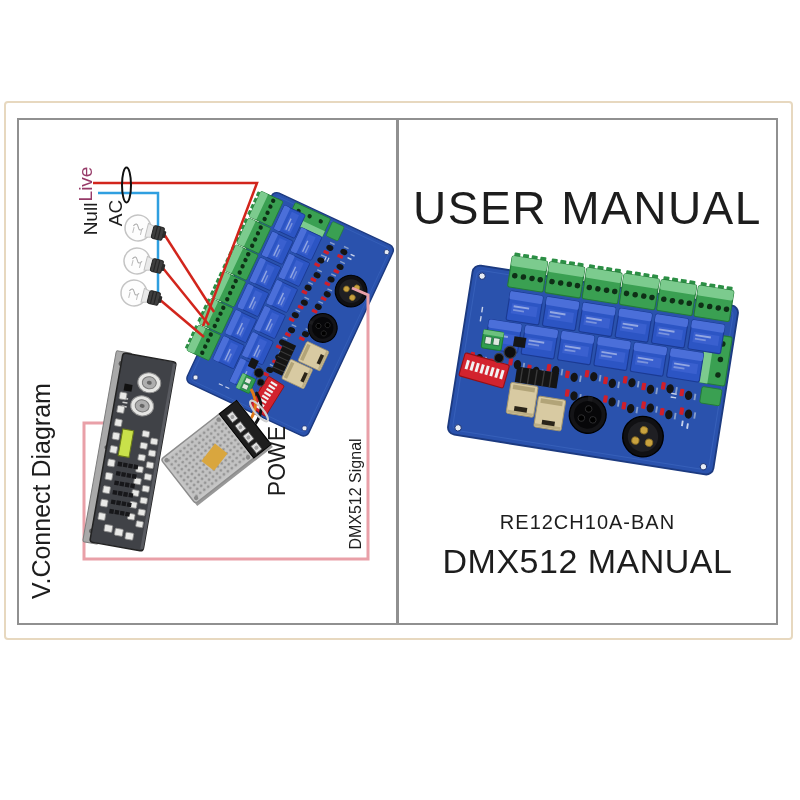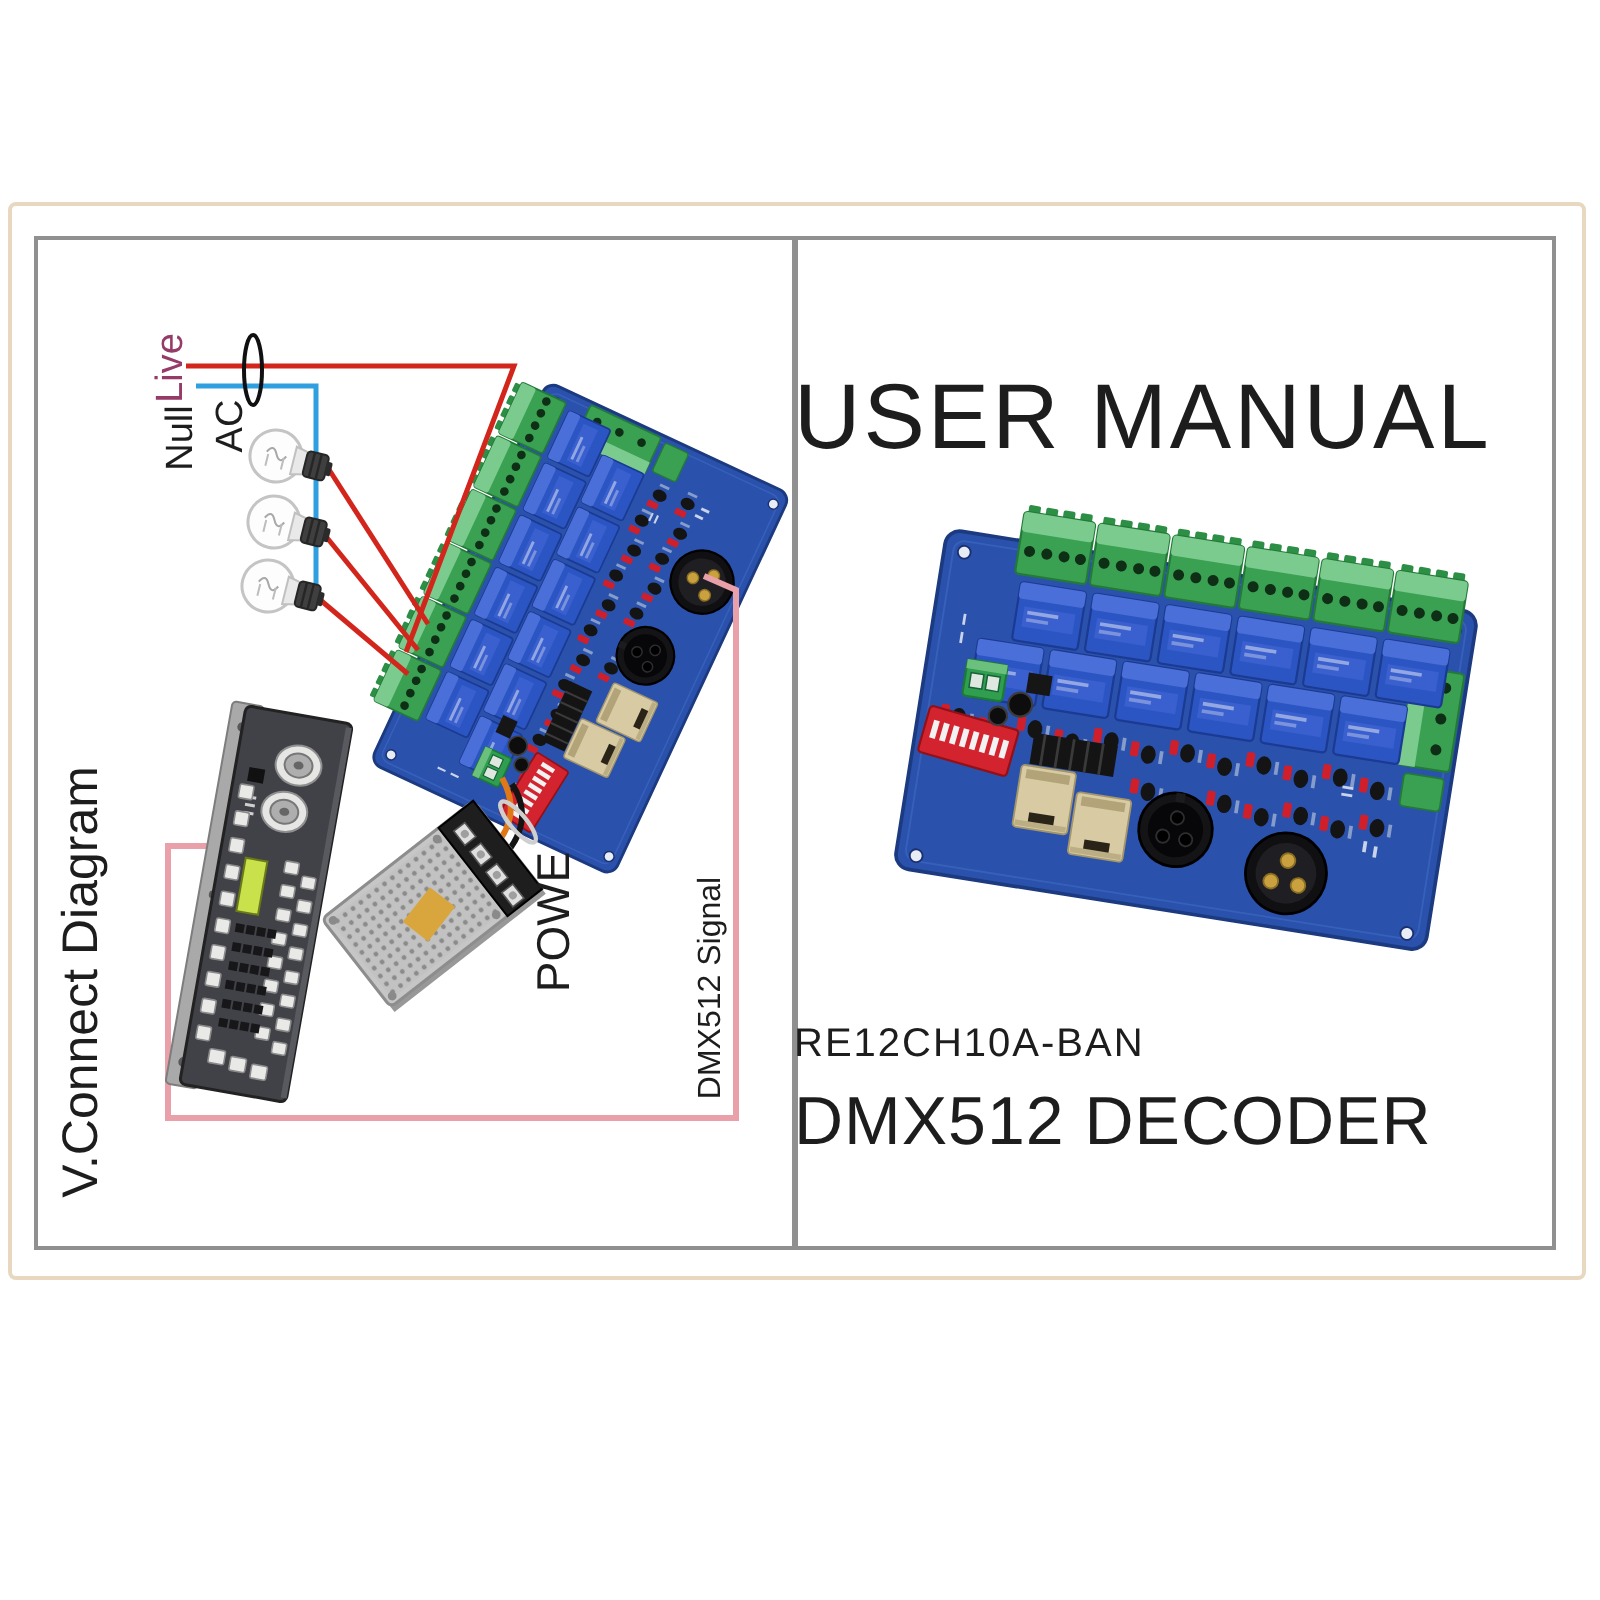--- a/index.html
+++ b/index.html
@@ -6,21 +6,21 @@
   .canvas{position:relative;width:800px;height:800px;background:#ffffff;overflow:hidden;
           font-family:"Liberation Sans", sans-serif;}
   .outer-frame{position:absolute;left:4px;top:101px;width:789px;height:539px;
                border:2px solid #e7d8bf;border-radius:4px;box-sizing:border-box;background:#ffffff;}
   .panel{position:absolute;border:2px solid #909090;box-sizing:border-box;background:#ffffff;}
   .panel-left{left:17px;top:118px;width:381px;height:507px;}
   .panel-right{left:397px;top:118px;width:381px;height:507px;}
   svg.diagram{position:absolute;left:0;top:0;width:800px;height:800px;pointer-events:none;}
   .txt{position:absolute;color:#1d1d1d;white-space:nowrap;}
   .rot{transform:translate(-50%,-50%) rotate(-90deg);}
-  .ctr{left:397px;width:381px;}
+  .ctr{left:397px;width:381px;text-align:center;}
   #user-manual{top:181px;font-size:46px;letter-spacing:1.5px;}
   #model-name{top:511px;font-size:20px;letter-spacing:1px;}
   #product-name{top:542px;font-size:34px;letter-spacing:0.5px;}
   #live-label{left:86px;top:184px;font-size:19px;color:#963a68;}
   #null-label{left:91px;top:219px;font-size:19px;}
   #ac-label{left:116px;top:213px;font-size:19px;}
   #vconnect-title{left:41px;top:491px;font-size:25px;}
   #powe-label{left:277px;top:461px;font-size:23px;}
   #dmx-signal-label{left:356px;top:494px;font-size:16px;}
 </style>
@@ -346,14 +346,14 @@
 
   <div class="txt rot" id="live-label">Live</div>
   <div class="txt rot" id="null-label">Null</div>
   <div class="txt rot" id="ac-label">AC</div>
   <div class="txt rot" id="vconnect-title">V.Connect Diagram</div>
   <div class="txt rot" id="powe-label">POWE</div>
   <div class="txt rot" id="dmx-signal-label">DMX512 Signal</div>
 
   <div class="txt ctr" id="user-manual">USER MANUAL</div>
   <div class="txt ctr" id="model-name">RE12CH10A-BAN</div>
-  <div class="txt ctr" id="product-name">DMX512 DECODER</div>
+  <div class="txt ctr" id="product-name">DMX512 MANUAL</div>
 </div>
 
 </body></html>

